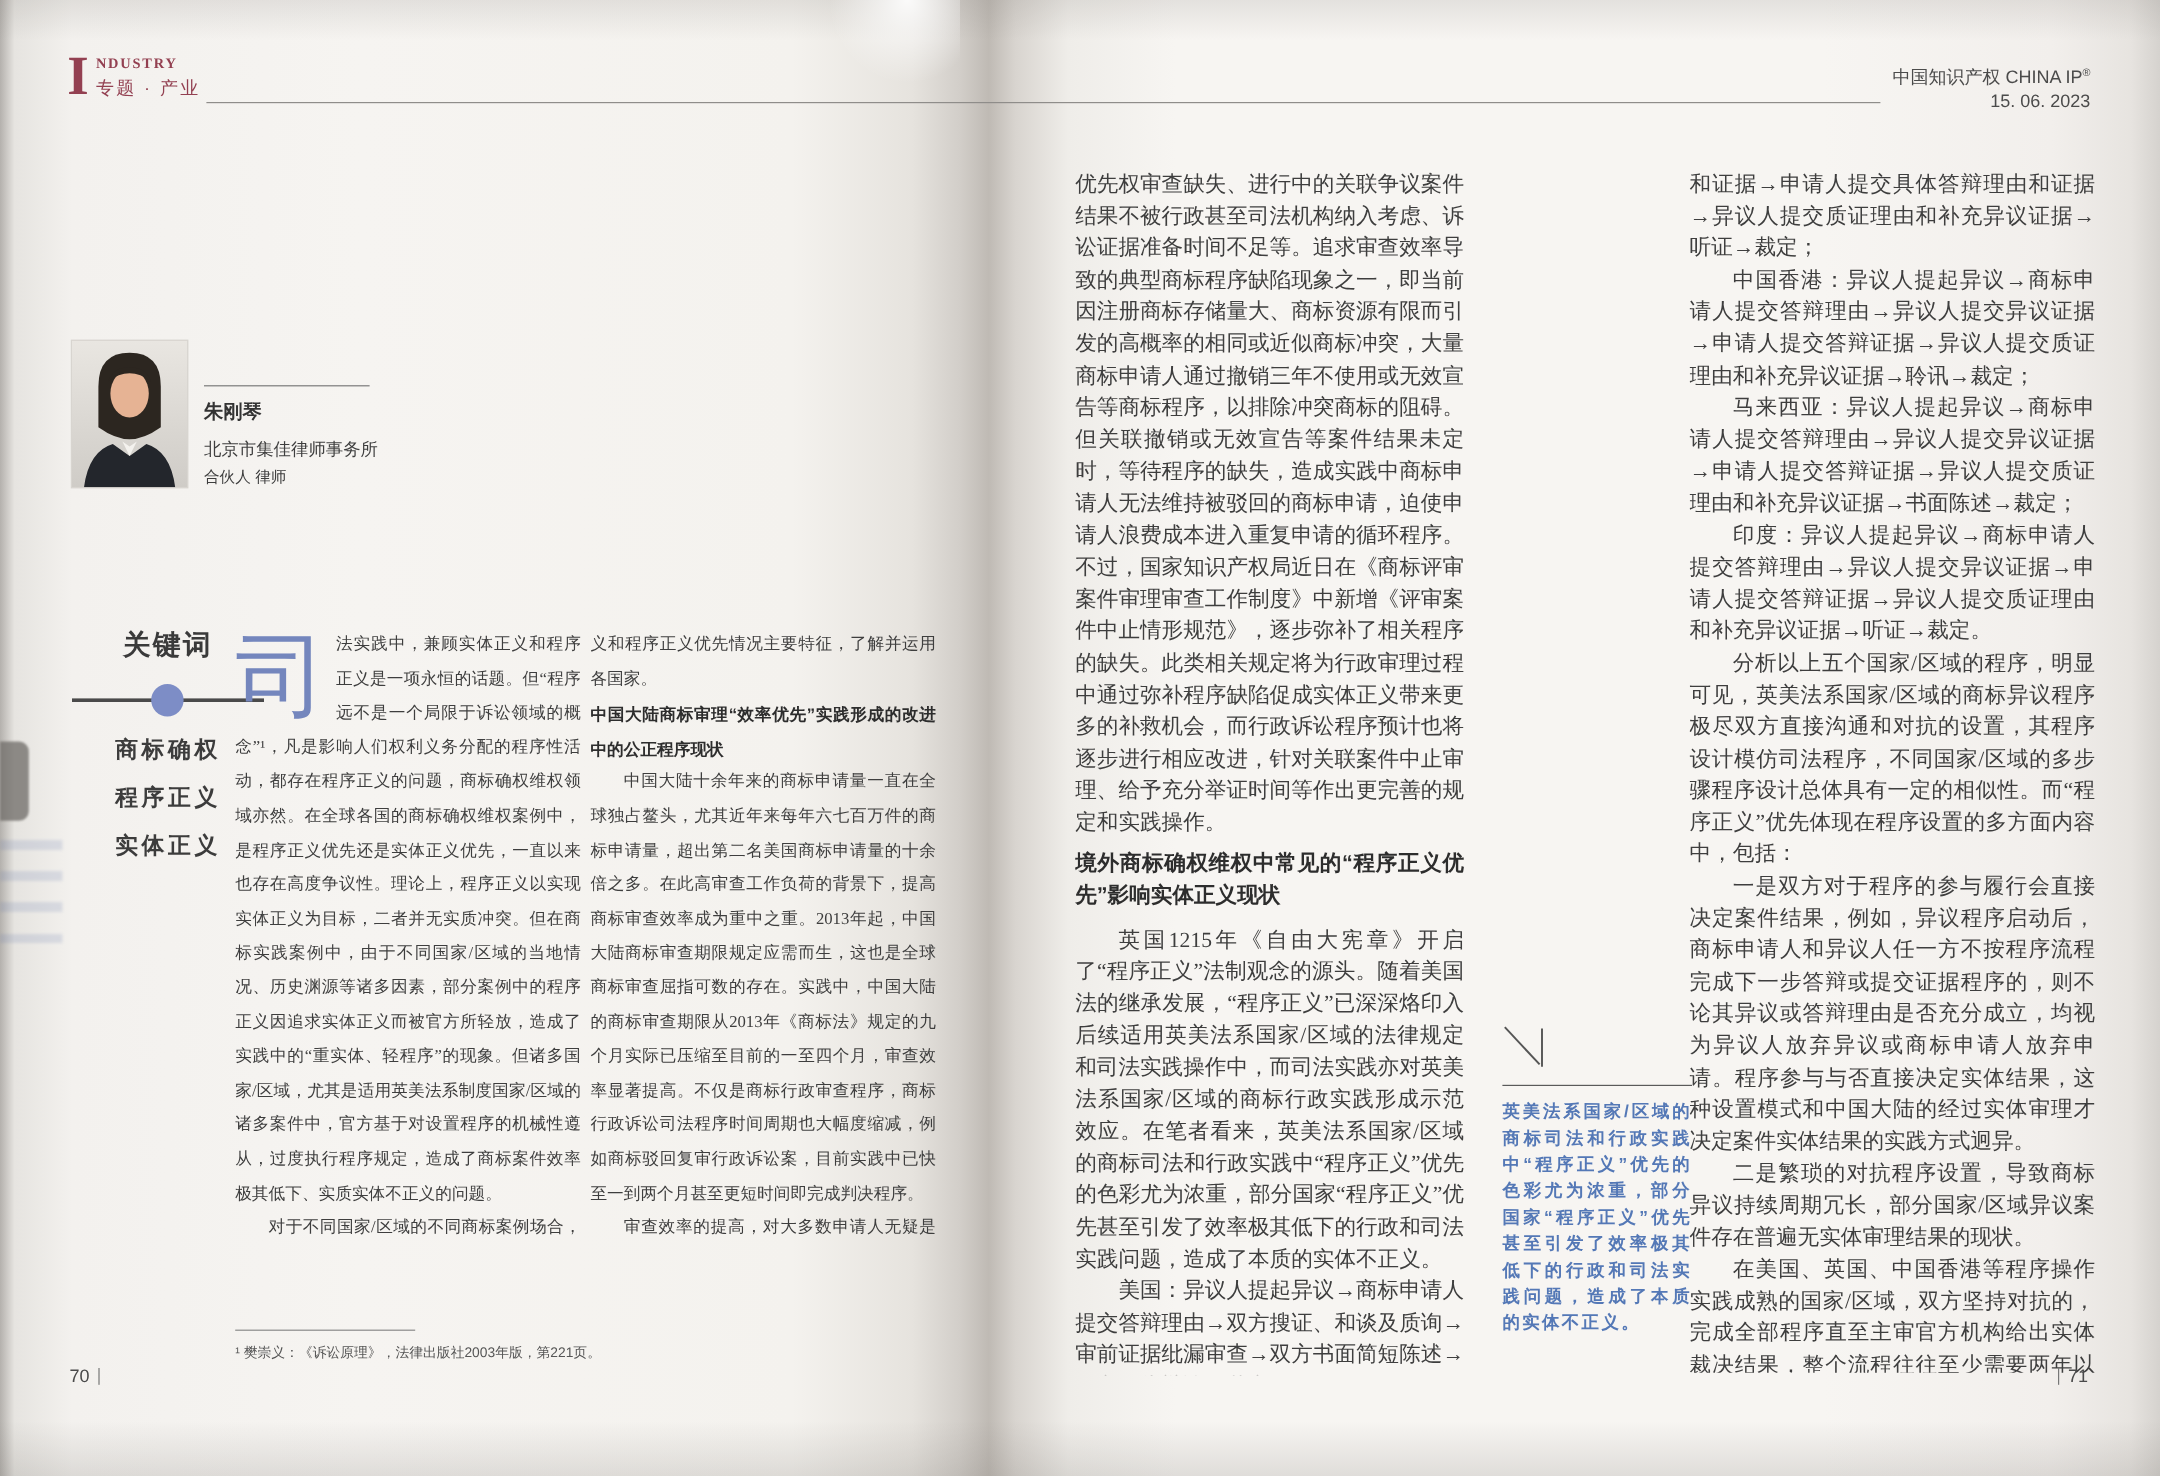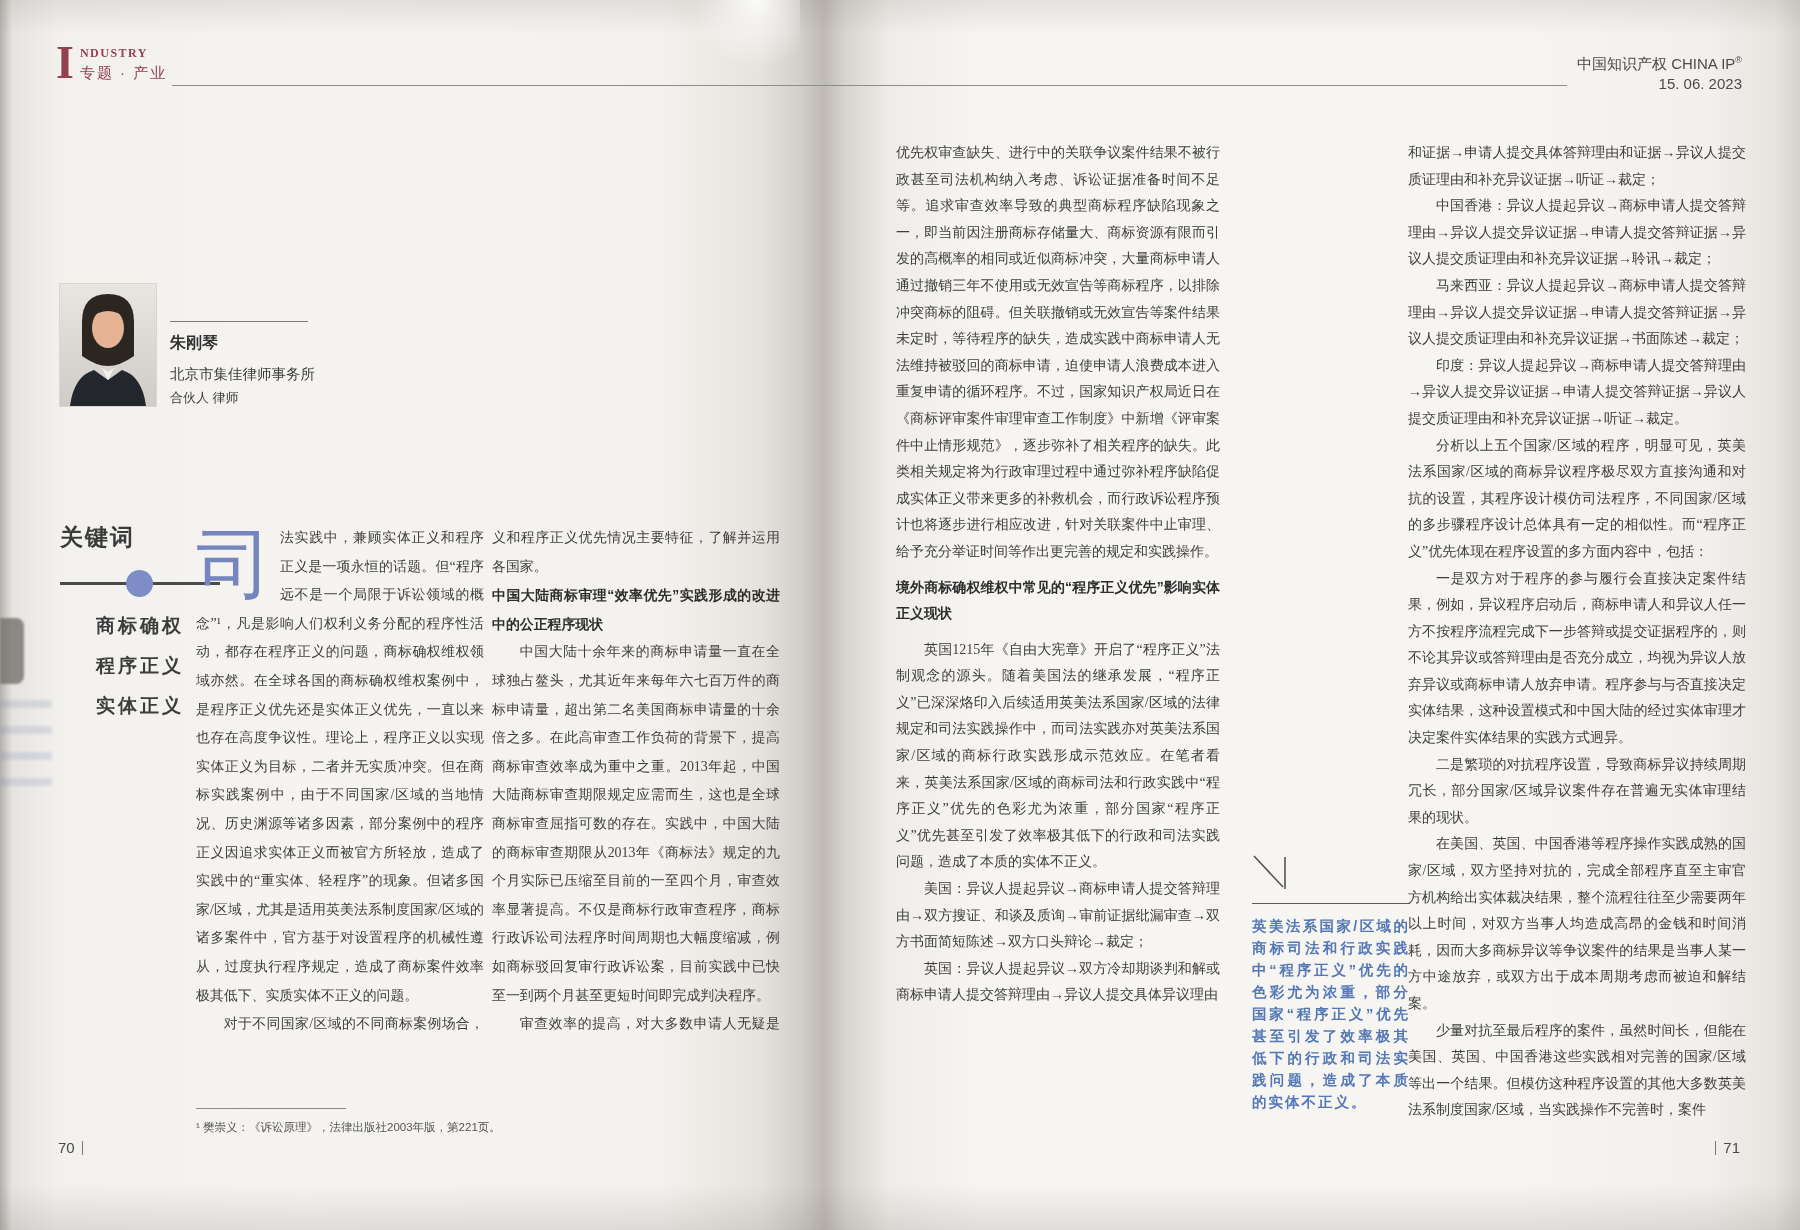--- a/index.html
+++ b/index.html
@@ -28,21 +28,21 @@
 
   
   .title{left:75px;top:136px;width:640px;font-family:"Liberation Sans",sans-serif;
          font-weight:700;font-size:35px;line-height:54px;color:#3d3d3d;letter-spacing:1px;}
   .photo{left:60px;top:284px;width:96px;height:122px;box-shadow:0 0 0 1px #d8d5d0;}
   .author-rule{left:170px;top:321px;width:138px;height:1px;background:#7a7a7a;}
   .author-name{left:170px;top:333px;font-family:"Liberation Sans",sans-serif;font-weight:700;font-size:16px;color:#333;}
   .author-org{left:170px;top:365px;font-family:"Liberation Sans",sans-serif;font-size:14.5px;color:#3e3e3e;}
   .author-role{left:170px;top:389px;font-family:Liberation Sans, sans-serif;font-size:13px;color:#3e3e3e;}
 
-  .kw-label{left:60px;top:522px;width:160px;font-size:23px;font-weight:700;letter-spacing:2px;color:#3a3a3a;}
+  .kw-label{left:60px;top:522px;width:160px;text-align:center;font-size:23px;font-weight:700;letter-spacing:2px;color:#3a3a3a;}
   .kw-div{left:60px;top:570px;width:160px;height:26px;}
   .kw-line{position:absolute;left:0;top:12px;width:160px;height:3px;background:#4a4a4a;}
   .kw-dot{position:absolute;left:66px;top:0;width:27px;height:27px;border-radius:50%;background:var(--kwdot);}
   .kw-items{left:60px;top:606px;width:160px;text-align:center;font-size:19px;font-weight:700;letter-spacing:3px;line-height:40px;color:#3c3c3c;}
 
   .colL1{left:196px;top:524px;width:288px;height:520px;overflow:hidden;}
   .colL2{left:492px;top:524px;width:288px;height:520px;overflow:hidden;}
   .colL1 p,.colL2 p{margin:0;font-size:13.9px;line-height:28.6px;text-align:justify;text-justify:inter-ideograph;}
   .ind{text-indent:2em;}
   .dropcap{float:left;font-size:76px;line-height:.92;padding:6px 8px 0 0;color:var(--dropblue);font-family:"Liberation Serif",serif;}
@@ -52,21 +52,21 @@
   .footnote{left:196px;top:1120px;width:430px;font-size:11.5px;color:#555;font-family:Liberation Sans, sans-serif;}
 
   .pgno{bottom:74px;font-size:15px;color:#4a4a4a;font-family:"Liberation Sans",sans-serif;}
   .pg-left{left:58px;}
   .pg-right{right:60px;}
   .pgbar{display:inline-block;width:1px;height:14px;background:#777;margin:0 7px;vertical-align:-2px;}
 
   
   .colR1{left:896px;top:140px;width:324px;height:1006px;overflow:hidden;}
   .colR3{left:1408px;top:140px;width:338px;height:1004px;overflow:hidden;}
-  .colR1 p,.colR3 p{margin:0;font-size:14px;line-height:26.6px;text-align:justify;text-justify:inter-ideograph;}
+  .colR1 p,.colR3 p{margin:0;font-size:18px;line-height:26.6px;text-align:justify;text-justify:inter-ideograph;}
   .colR1 .bodyhead{margin:8px 0 10px 0;}
 
   .pq{left:1252px;top:854px;width:158px;}
   .pq-rule{width:158px;height:1px;background:#5a5a5a;margin-top:5px;}
   .pq-text{margin-top:11px;font-family:"Liberation Sans",sans-serif;font-weight:700;
            font-size:14.5px;line-height:22px;letter-spacing:2px;text-align:justify;color:var(--pqblue);}
 
   
   .blotch{left:0;top:618px;width:24px;height:66px;background:#6e6b67;opacity:.75;border-radius:0 8px 8px 0;filter:blur(1px);}
   .ghostblue{left:0;top:700px;width:52px;height:86px;opacity:.5;filter:blur(1.5px);

